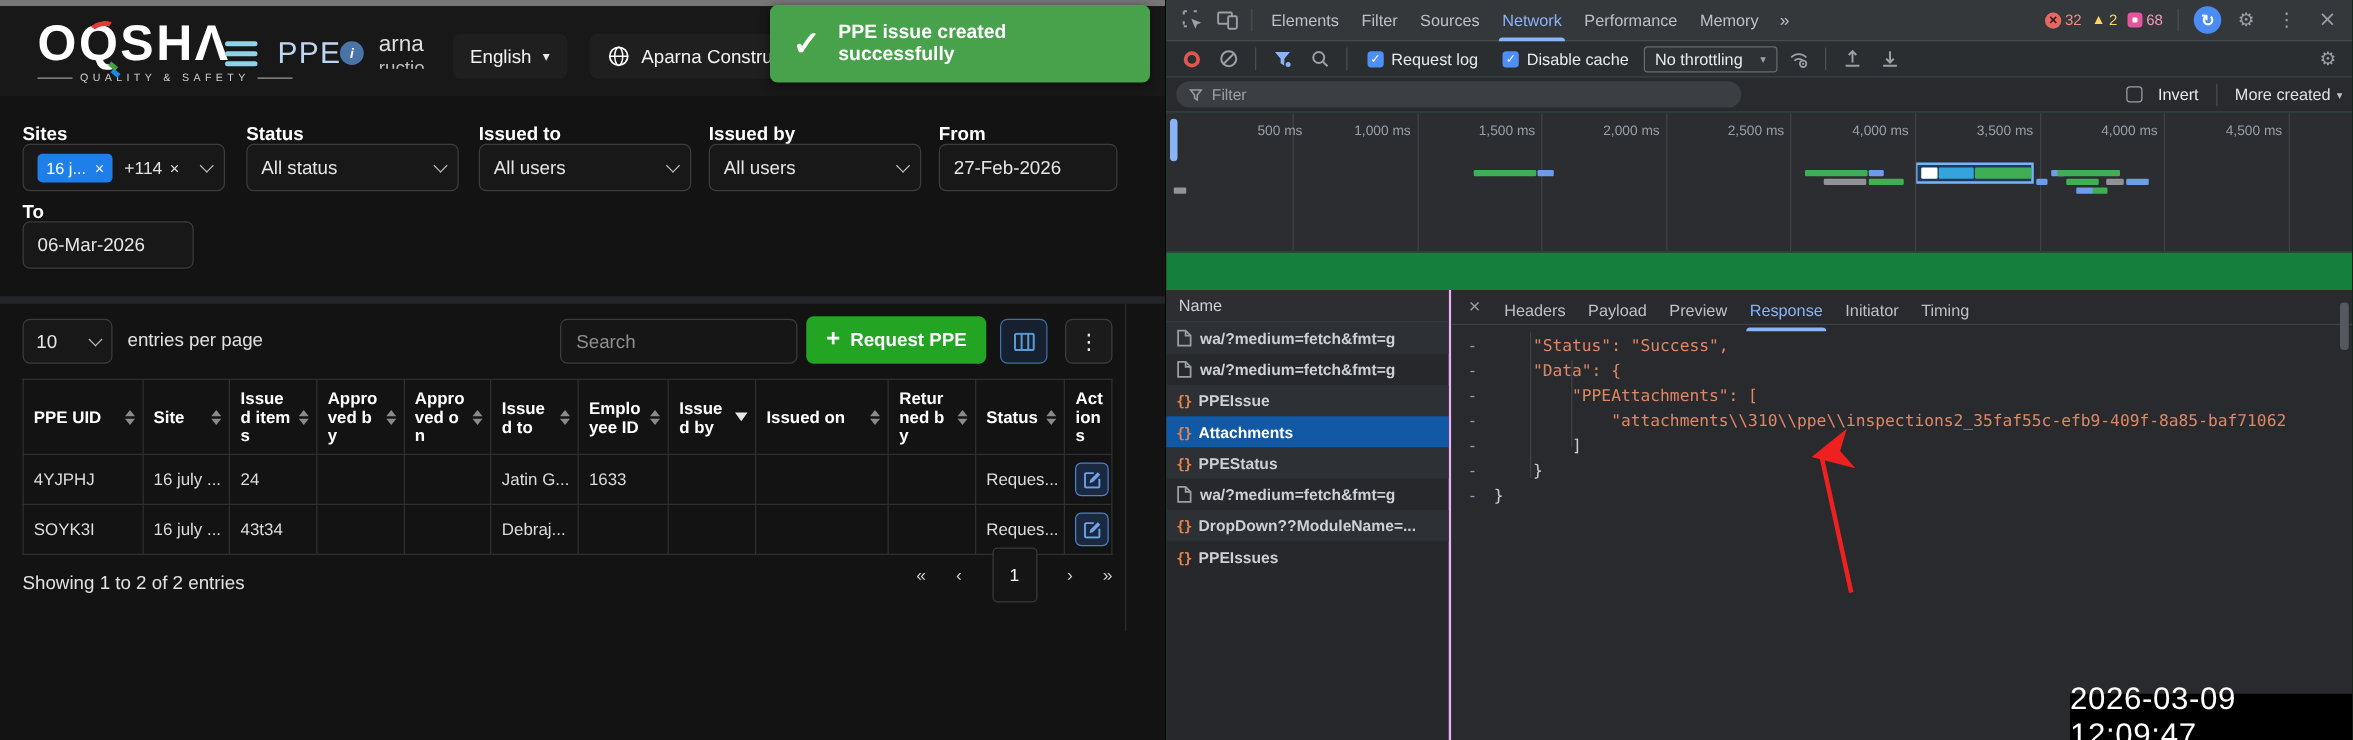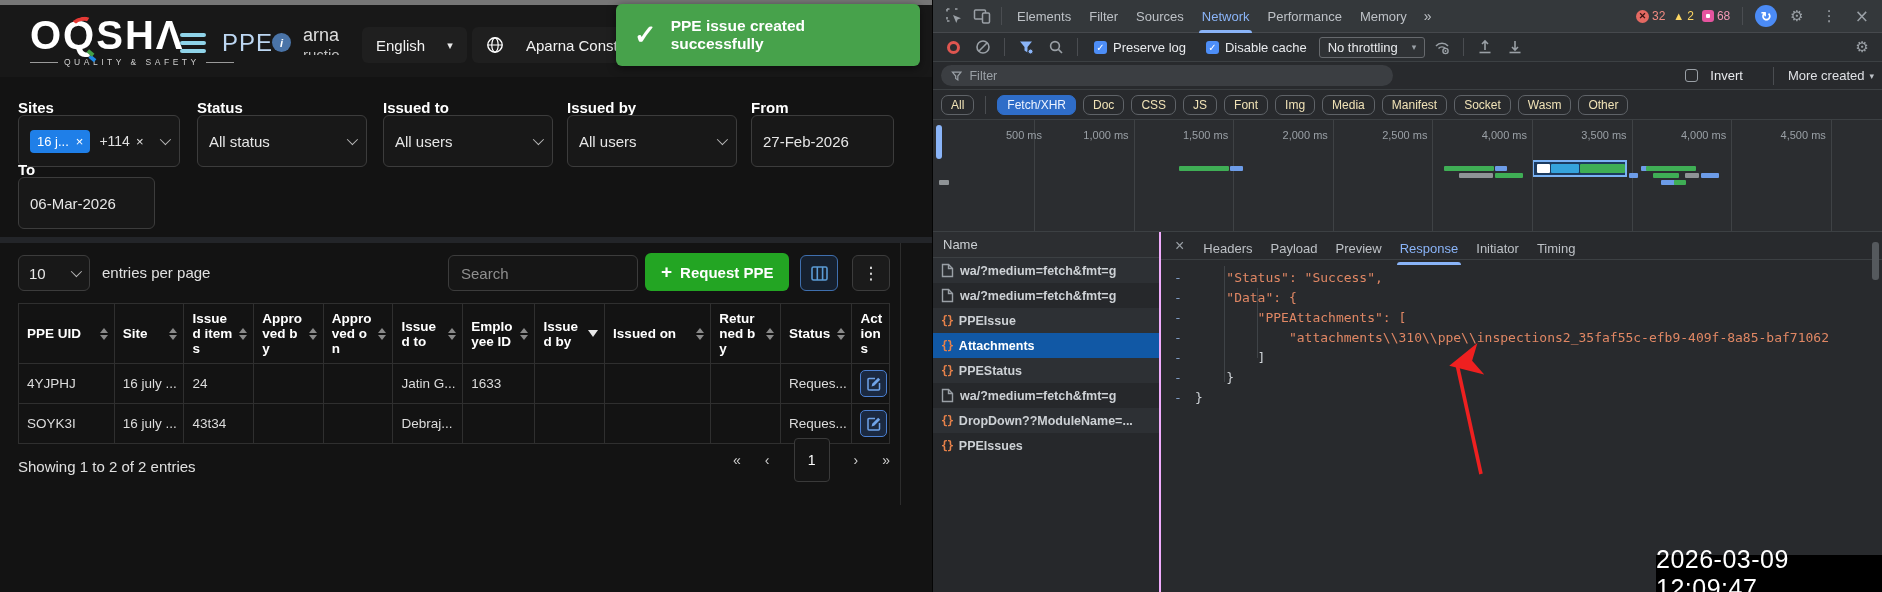--- a/index.html
+++ b/index.html
@@ -24,35 +24,35 @@
   .hamburger { position:absolute; left:180px; top:28px; width:26px; cursor:pointer; }
   .hamburger div { height:3.5px; background:#8fd3e8; border-radius:2px; margin-bottom:4.5px; }
   .ppe-title { position:absolute; left:222px; top:24px; font-size:24px; color:#bdd7f2; letter-spacing:1px; }
   .info-badge { position:absolute; left:272px; top:28px; width:19px; height:19px; border-radius:50%;
     background:#4a74a8; color:#fff; font-size:11px; font-style:italic; font-weight:700;
     display:flex; align-items:center; justify-content:center; }
   .overflow-frag { position:absolute; left:303px; top:20px; color:#dedede; font-size:18px; }
   .overflow-frag .frag2 { height:9px; overflow:hidden; font-size:15px; color:#bfbfbf; }
 
   .hdr-btn { position:absolute; height:36px; background:#1f1f1f; border-radius:6px; color:#f2f2f2;
-    font-size:15px; display:flex; align-items:center; gap:22px; padding:0 14px; cursor:pointer; }
+    font-size:15px; display:flex; align-items:center; gap:9px; padding:0 14px; cursor:pointer; }
   #lang-btn { left:362px; top:22px; }
   #org-btn  { left:472px; top:22px; width:175px; overflow:hidden; white-space:nowrap; }
   .caret-solid { font-size:11px; color:#e8e8e8; }
   .globe { flex:none; }
 
   .toast { position:absolute; left:616px; top:4px; width:304px; height:62px; background:#47a24b;
     border-radius:6px; display:flex; align-items:center; gap:14px; padding:0 18px;
     box-shadow:0 2px 8px rgba(0,0,0,.5); z-index:5; }
   .toast-check { color:#fff; font-size:27px; font-weight:700; }
   .toast-msg { color:#fff; font-size:15.5px; font-weight:600; }
 
   
   .flabel { position:absolute; font-size:15px; font-weight:700; color:#fff; }
-  .fbox { position:absolute; height:52px; background:#181818; border:1px solid #3c3c3c; border-radius:6px;
+  .fbox { position:absolute; height:38px; background:#181818; border:1px solid #3c3c3c; border-radius:6px;
     display:flex; align-items:center; padding:0 11px; color:#e6e6e6; font-size:15px; cursor:pointer; }
   .fbox .chev { margin-left:auto; }
   .chev { width:8px; height:8px; border-right:1.7px solid #b8b8b8; border-bottom:1.7px solid #b8b8b8;
     transform:rotate(45deg) translateY(-2px); flex:none; }
   .site-chip { background:#1f7fe8; color:#fff; font-size:13px; border-radius:4px; padding:4px 7px;
     display:flex; align-items:center; gap:7px; }
   .chip-x { font-size:13px; line-height:1; cursor:pointer; }
   .more-chip { color:#e0e0e0; font-size:14px; display:flex; gap:6px; margin-left:9px; align-items:center; }
 
   .section-divider { position:absolute; left:0; top:237px; width:932px; height:6px; background:#232529; }
@@ -554,21 +554,21 @@
       </span>
       <span class="dt-icon">
         <svg width="16" height="16" viewBox="0 0 16 16">
             <circle cx="7" cy="7" r="4.4" fill="none" stroke="#9aa0a6" stroke-width="1.6"></circle>
             <line x1="10.4" y1="10.4" x2="14" y2="14" stroke="#9aa0a6" stroke-width="1.6"></line>
           </svg>
       </span>
       <span class="vdiv"></span>
       <span class="dt-check">
         <span class="cb">✓</span>
-        <span class="cb-label">Preserve log</span>
+        <span class="cb-label">Request log</span>
       </span>
       <span class="dt-check">
         <span class="cb">✓</span>
         <span class="cb-label">Disable cache</span>
       </span>
       <span class="throttle">
         <span>No throttling</span>
         <span class="tcaret">▾</span>
       </span>
       <span class="dt-icon">
@@ -595,47 +595,32 @@
     </div>
 
     <div class="dt-filterrow">
       <span class="filter-pill">
         <svg width="12" height="12" viewBox="0 0 16 16">
             <path d="M2 2.5 h12 L9.5 8 v5.5 L6.5 11.5 V8z" fill="none" stroke="#9aa0a6" stroke-width="1.7"></path>
           </svg>
         <input placeholder="Filter" style="">
       </span>
       <span class="frow-right">
-        <span class="dt-check" style="margin:16px;gap:12px;">
+        <span class="dt-check" style="margin:0;gap:12px;">
           <span class="cb empty"></span>
           <span class="cb-label">Invert</span>
         </span>
         <span class="vdiv"></span>
         <span class="more-filters">
           <span>More created</span>
           <span class="tcaret">▾</span>
         </span>
       </span>
     </div>
 
-    <div class="dt-chips" id="dt-chips">
-        <div class="chip">All</div>
-        <span class="vdiv"></span>
-        <div class="chip sel">Fetch/XHR</div>
-        <div class="chip">Doc</div>
-        <div class="chip">CSS</div>
-        <div class="chip">JS</div>
-        <div class="chip">Font</div>
-        <div class="chip">Img</div>
-        <div class="chip">Media</div>
-        <div class="chip">Manifest</div>
-        <div class="chip">Socket</div>
-        <div class="chip">Wasm</div>
-        <div class="chip">Other</div>
-      </div>
 
     <div class="dt-timeline" id="dt-timeline">
       <div class="tl-handle"></div>
       <div class="sel-box" id="sel-box">
           <div class="seg bar white" style="left: 3px; width: 13px; position: absolute; top: 2px; height: 9px;"></div>
           <div class="seg bar cyan" style="left: 17px; width: 28px; position: absolute; top: 2px; height: 9px;"></div>
           <div class="seg bar green" style="left: 46px; width: 45px; position: absolute; top: 2px; height: 9px;"></div>
         </div>
     <div class="gl" style="left: 101px;"></div>
         <div class="tlab" style="left: 101px; margin-left: 13px;">500 ms</div>

